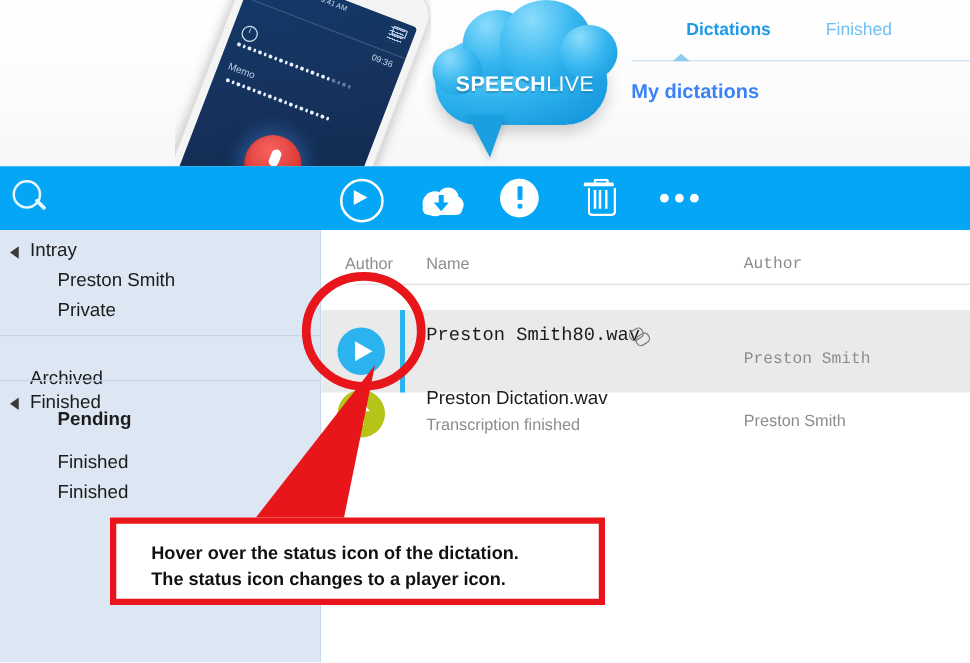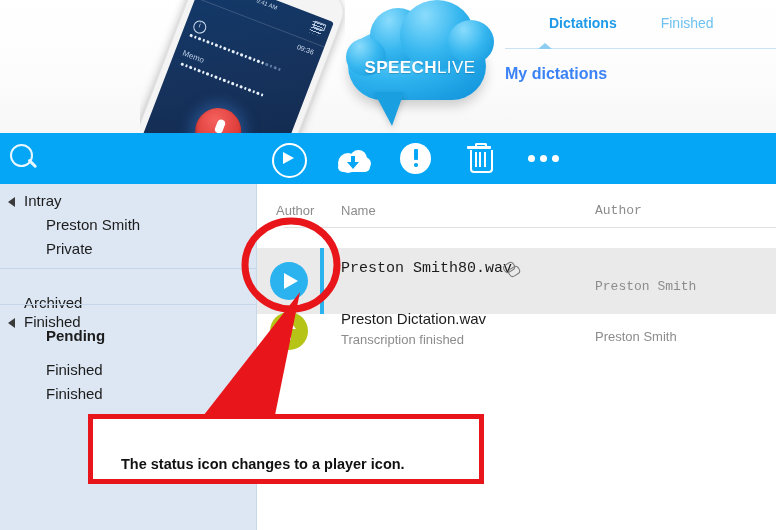--- a/index.html
+++ b/index.html
@@ -343,17 +343,18 @@
     </div>
   </div>
 
   <svg class="anno" viewBox="0 0 776 530" width="776" height="530">
     <polygon points="274,420 200,420 300,292" fill="#e8161a"></polygon>
     <ellipse cx="291" cy="265" rx="46" ry="44" fill="none" stroke="#e8161a" stroke-width="7"></ellipse>
   </svg>
 
   <div class="callout">
     <div class="callout-inner">
+      <div class="callout-txt">Hover over the status icon of the dictation.</div>
       <div class="callout-txt" style="top:34px;">The status icon changes to a  player icon.</div>
     </div>
   </div>
 
 </div>
 
 </body></html>

